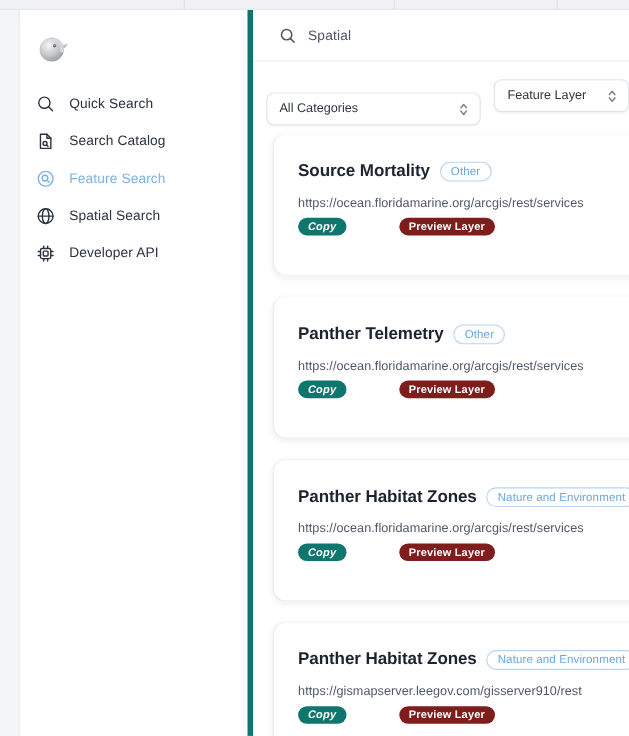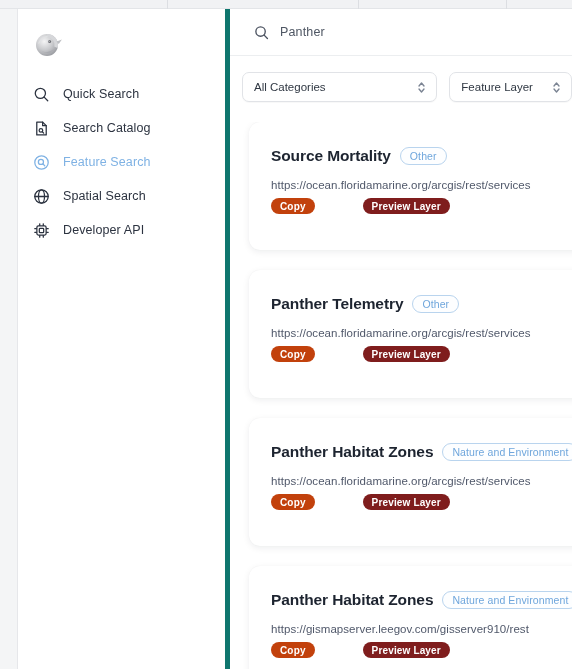--- a/index.html
+++ b/index.html
@@ -138,21 +138,21 @@
     border-radius: 7px;
     display: flex;
     align-items: center;
     justify-content: space-between;
     padding: 0 9px 0 11px;
     font-size: 11.5px;
     color: #2f3742;
     cursor: pointer;
     box-shadow: 0 1px 1px rgba(16,24,40,.03);
   }
-  .select.cat { width: 208px; }
+  .select.cat { width: 208px; margin-top: 12px; }
   .select.type { width: 130px; text-align: right; }
   .chev {
     width: 11px; height: 15px;
     color: #7b8493;
     flex: 0 0 11px;
   }
   .chev svg { display: block; }
 
   
   .results {
@@ -215,21 +215,21 @@
     font-size: 10px;
     font-weight: 700;
     color: #ffffff;
     display: inline-flex;
     align-items: center;
     padding: 0 9px;
     cursor: pointer;
     letter-spacing: .15px;
     white-space: nowrap;
   }
-  .btn-copy { background: #c2410c; }
+  .btn-copy { background: #0f766e; font-style: italic; }
   .btn-preview { background: #7f1d1d; margin-left: 40px; }
 </style>
 </head>
 <body>
 
 <div class="bg-chrome">
   <div class="divider d1"></div>
   <div class="divider d2"></div>
   <div class="divider d3"></div>
 </div>
@@ -325,21 +325,21 @@
 
   <section class="main">
 
     <div class="searchbar">
       <span class="s-ico">
         <svg width="15" height="15" viewBox="0 0 16 16" fill="none" stroke="currentColor" stroke-width="1.45" stroke-linecap="round" stroke-linejoin="round">
           <circle cx="7" cy="7" r="5"></circle>
           <line x1="10.8" y1="10.8" x2="14.3" y2="14.3"></line>
         </svg>
       </span>
-      <span class="search-text">Panther</span>
+      <span class="search-text">Spatial</span>
     </div>
 
     <div class="filters">
 
       <div class="select cat">
         <span>All Categories</span>
         <span class="chev">
           <svg width="11" height="15" viewBox="0 0 11 15" fill="none" stroke="currentColor" stroke-width="1.35" stroke-linecap="round" stroke-linejoin="round">
             <polyline points="3,6 5.5,3 8,6"></polyline>
             <polyline points="3,9 5.5,12 8,9"></polyline>

